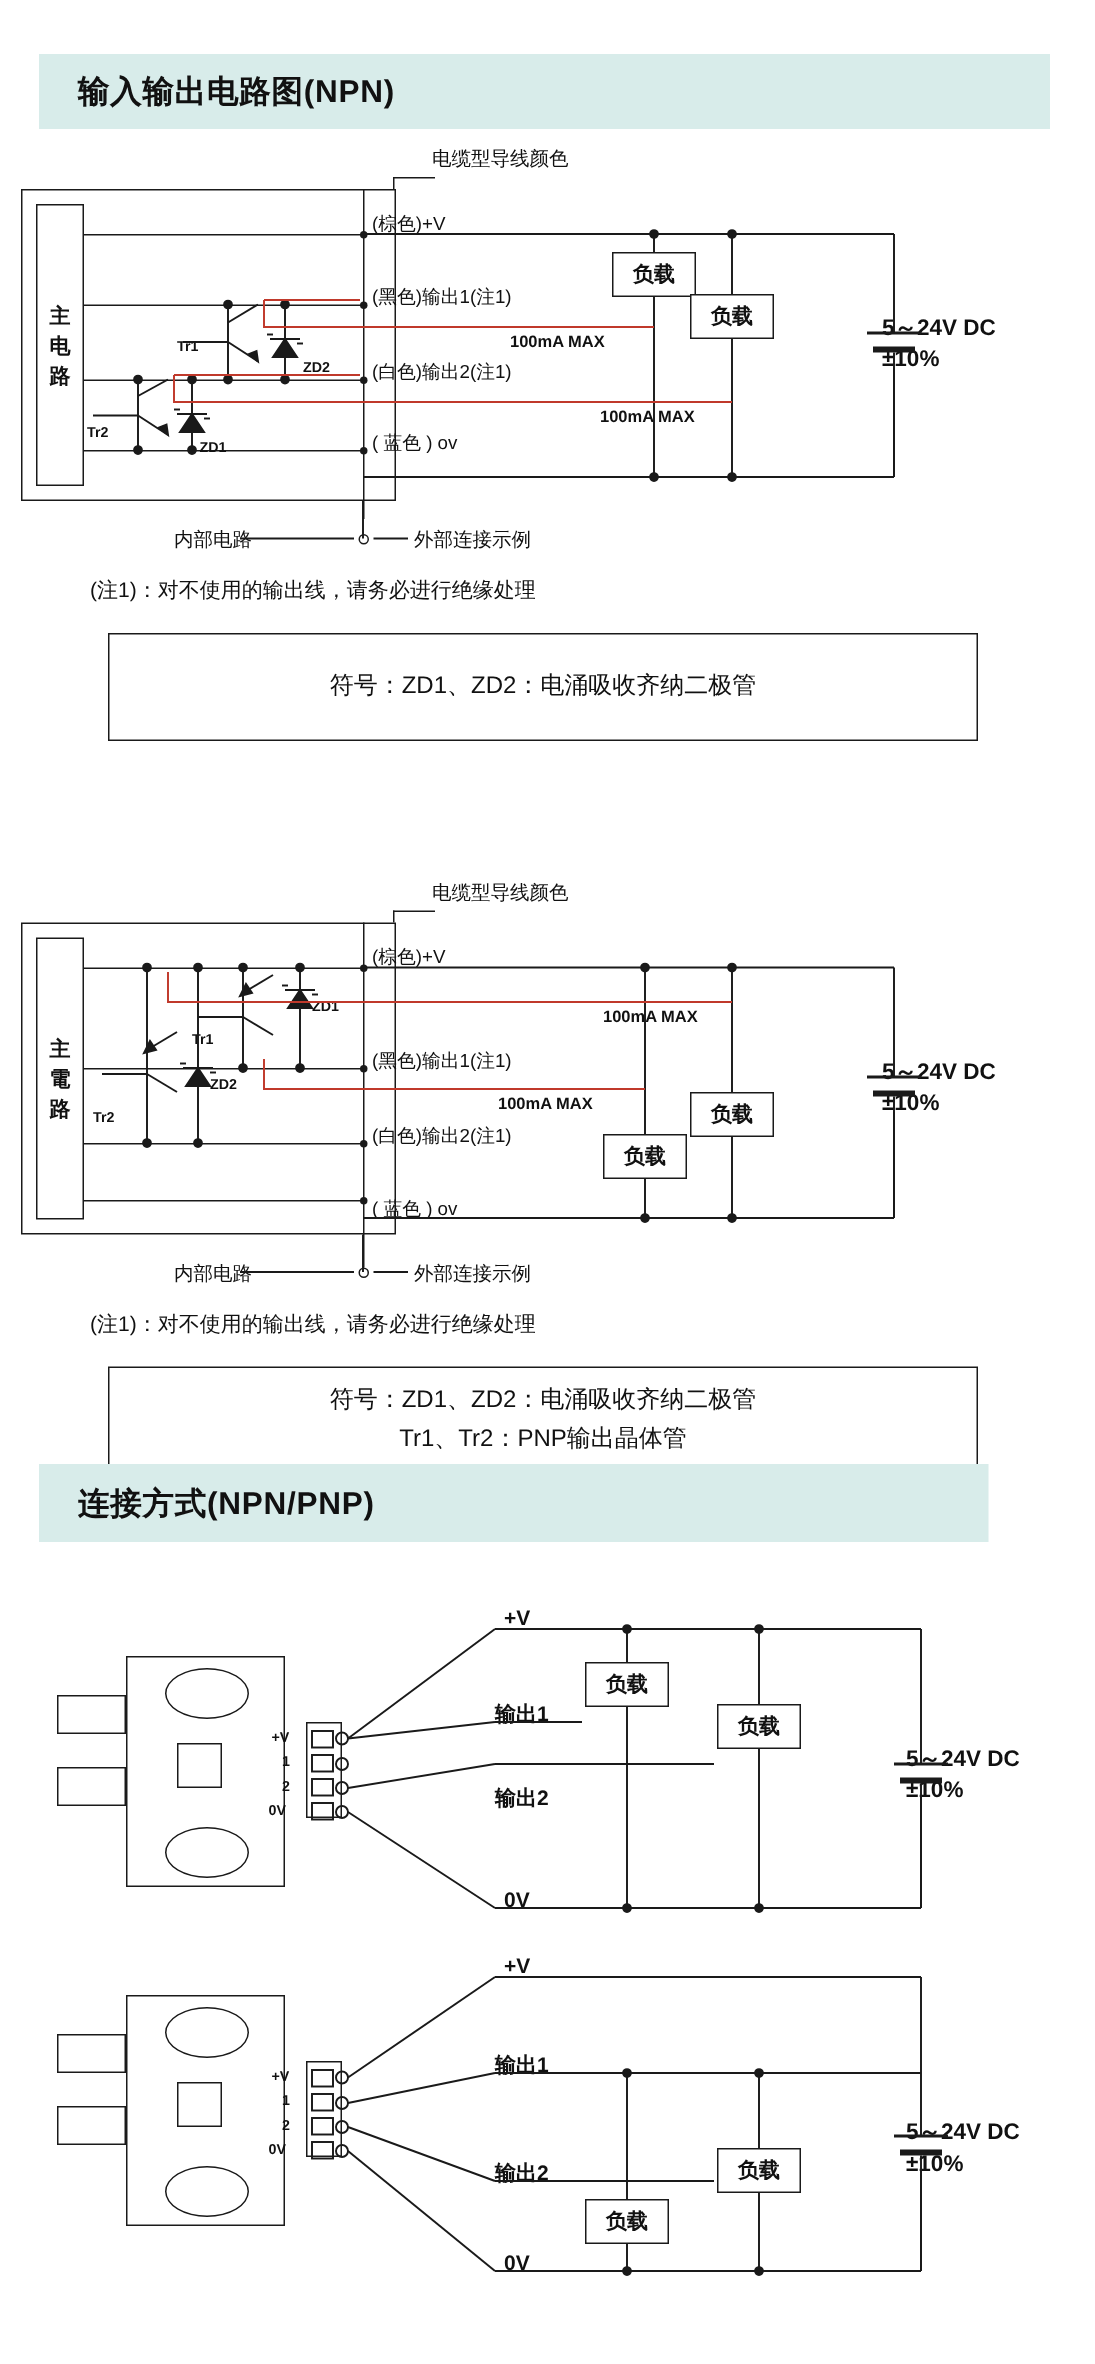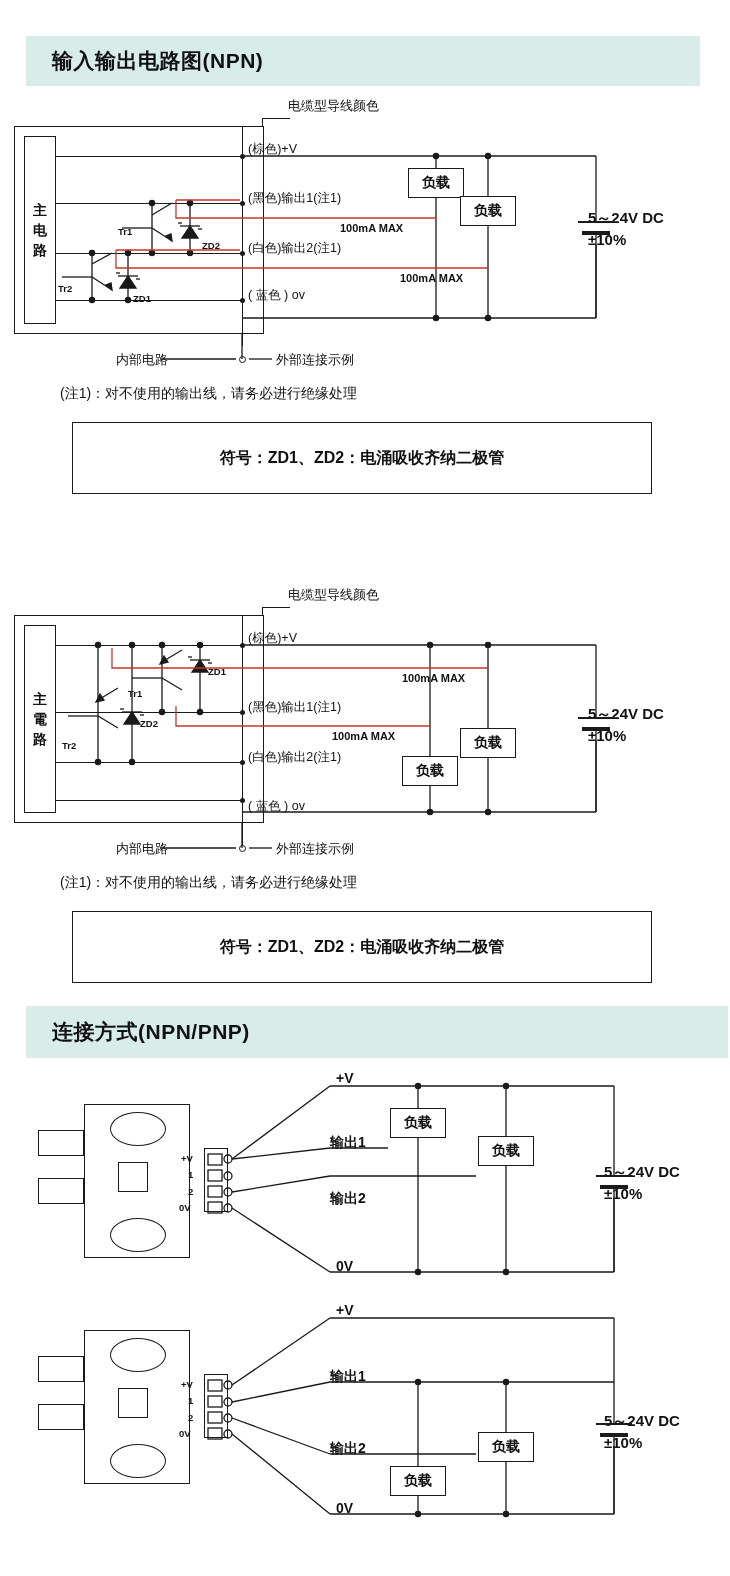--- a/index.html
+++ b/index.html
@@ -52,21 +52,21 @@
     display:flex;flex-direction:column;align-items:center;justify-content:center;
     font-size:14px;font-weight:700;line-height:1.45;
   }
   .dot{position:absolute;width:5px;height:5px;border-radius:50%;background:#1a1a1a;}
   .odot{position:absolute;width:7px;height:7px;border-radius:50%;border:1.3px solid #1a1a1a;background:#fff;box-sizing:border-box;}
 
   .noteline{position:absolute;font-size:14px;}
   .symbolbox{
     position:absolute;border:1.3px solid #1a1a1a;box-sizing:border-box;background:#fff;
     display:flex;flex-direction:column;align-items:center;justify-content:center;
-    font-size:16px;line-height:1.6;font-weight:700;
+    font-size:16px;line-height:1.6;font-weight:400;
   }
 
   svg.ov{position:absolute;left:0;top:0;width:730px;height:1576px;pointer-events:none;}
 </style>
 </head>
 <body>
 
 <div class="page">
 
   <div class="band" style="left:26px;top:36px;width:674px;height:50px;">
@@ -169,23 +169,24 @@
   <div class="t big b" style="left:588px;top:727px;">±10%</div>
 
   <div class="t cn" style="left:116px;top:840px;">内部电路</div>
   <div class="t cn" style="left:276px;top:840px;">外部连接示例</div>
   <div class="odot" style="left:239px;top:845px;"></div>
 
   <div class="t noteline" style="left:60px;top:874px;">(注1)：对不使用的输出线，请务必进行绝缘处理</div>
 
   <div class="symbolbox" style="left:72px;top:911px;width:580px;height:72px;">
     <div>符号：ZD1、ZD2：电涌吸收齐纳二极管</div>
-  </div>
-
-  <div class="band" style="left:26px;top:1006px;width:702px;height:52px;">
+    <div>Tr1、Tr2：PNP输出晶体管</div>
+  </div>
+
+  <div class="band" style="left:26px;top:976px;width:633px;height:52px;">
     <span class="band-text">连接方式(NPN/PNP)</span>
   </div>
 
   <div class="box" style="left:84px;top:1104px;width:106px;height:154px;"></div>
   <div class="box" style="left:38px;top:1130px;width:46px;height:26px;"></div>
   <div class="box" style="left:38px;top:1178px;width:46px;height:26px;"></div>
   <div class="box" style="left:110px;top:1112px;width:56px;height:34px;border-radius:50%;"></div>
   <div class="box" style="left:110px;top:1218px;width:56px;height:34px;border-radius:50%;"></div>
   <div class="box" style="left:118px;top:1162px;width:30px;height:30px;"></div>
   <div class="box" style="left:204px;top:1148px;width:24px;height:64px;"></div>

